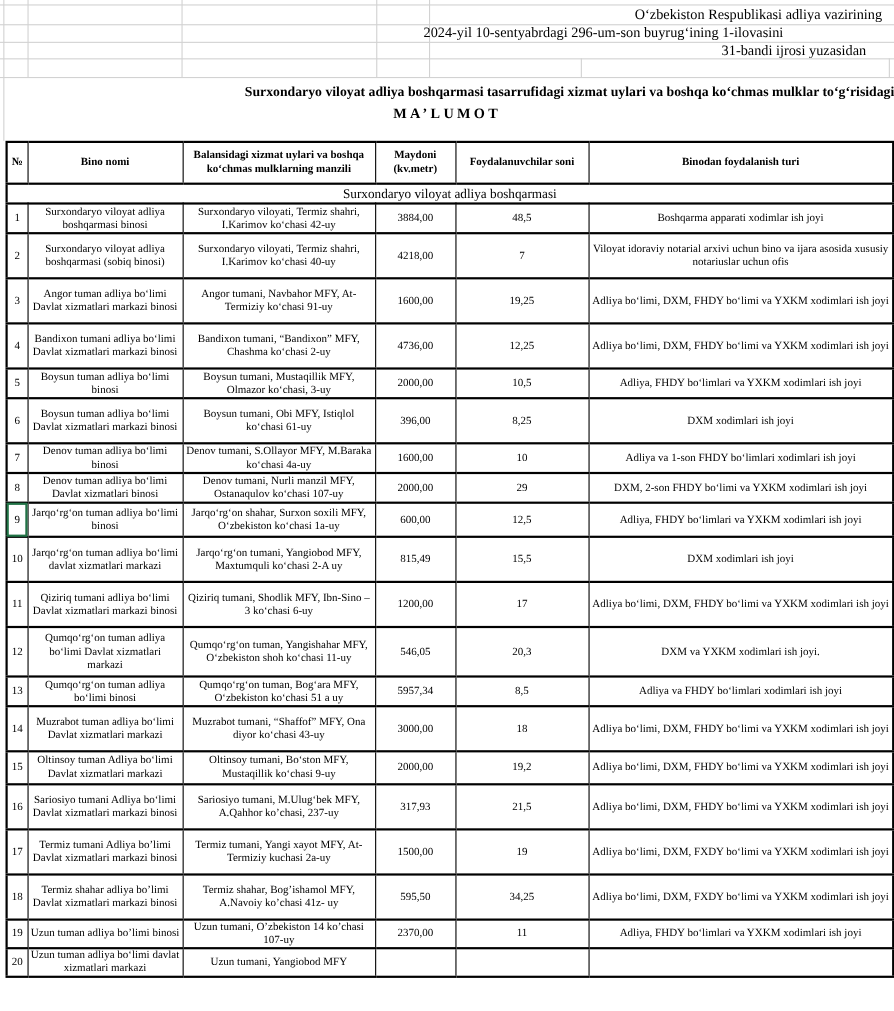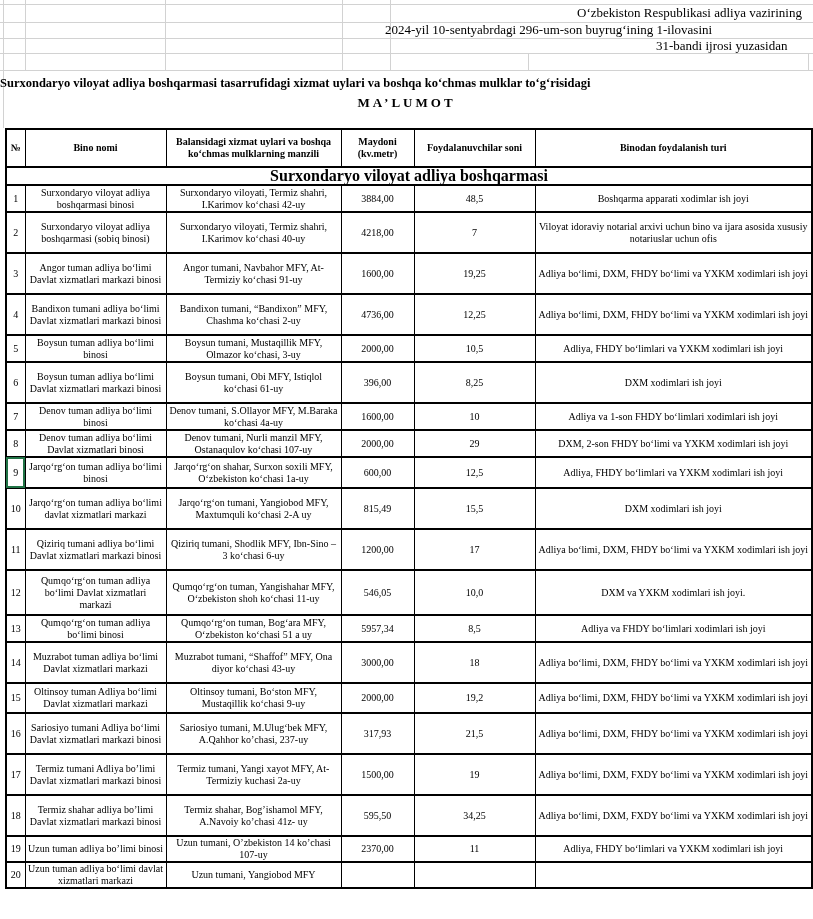--- a/index.html
+++ b/index.html
@@ -4,42 +4,42 @@
 <style>
   html,body{margin:0;padding:0}
   body{
     width:813px;height:919px;overflow:hidden;position:relative;
     background:#ffffff;color:#000;
     font-family:"Liberation Serif","DejaVu Serif",serif;
   }
   .gridline{position:absolute;background:#d2d2d2}
   .doc-ref{position:absolute;white-space:nowrap;font-size:13px;line-height:15px}
   .page-title{
-    position:absolute;top:76px;left:0;width:813px;text-align:left;
+    position:absolute;top:76px;left:0;width:813px;text-align:right;
     font-weight:bold;font-size:12.5px;white-space:nowrap;
   }
   .page-subtitle{
     position:absolute;top:95px;left:0;width:813px;text-align:center;
     font-weight:bold;font-size:13px;letter-spacing:3px;
   }
   table.sheet{
     position:absolute;top:128px;left:5px;width:806px;
     border-collapse:collapse;table-layout:fixed;
     border:2px solid #000;
   }
   table.sheet th, table.sheet td{
     border:1px solid #000;
     border-top-width:2px;border-bottom-width:2px;
     text-align:center;vertical-align:middle;
     padding:0 2px;overflow:hidden;
     font-size:10px;line-height:12px;
   }
   table.sheet th{font-weight:bold;line-height:12px}
   tr.header-row{height:38px}
-  tr.section-row td{font-weight:bold;font-size:16px;height:16px}
+  tr.section-row td{font-weight:normal;font-size:12px;height:16px}
   td.selected{outline:2px solid #217346;outline-offset:-2px}
 </style>
 </head>
 <body>
 
 <div id="gridlines">
     <div class="gridline" style="left: 0px; top: 4px; width: 813px; height: 1px;"></div>
     <div class="gridline" style="left: 0px; top: 22px; width: 813px; height: 1px;"></div>
     <div class="gridline" style="left: 0px; top: 38px; width: 813px; height: 1px;"></div>
     <div class="gridline" style="left: 0px; top: 53px; width: 813px; height: 1px;"></div>
@@ -169,21 +169,21 @@
         <td>Qiziriq tumani, Shodlik MFY, Ibn-Sino – 3 ko‘chasi 6-uy</td>
         <td>1200,00</td>
         <td>17</td>
         <td>Adliya bo‘limi, DXM, FHDY bo‘limi va YXKM xodimlari ish joyi</td>
       </tr>
       <tr style="height: 45px;">
         <td>12</td>
         <td>Qumqo‘rg‘on tuman adliya bo‘limi Davlat xizmatlari markazi</td>
         <td>Qumqo‘rg‘on tuman, Yangishahar MFY, O‘zbekiston shoh ko‘chasi 11-uy</td>
         <td>546,05</td>
-        <td>10,0</td>
+        <td>20,3</td>
         <td>DXM va YXKM xodimlari ish joyi.</td>
       </tr>
       <tr style="height: 27px;">
         <td>13</td>
         <td>Qumqo‘rg‘on tuman adliya bo‘limi binosi</td>
         <td>Qumqo‘rg‘on tuman, Bog‘ara MFY, O‘zbekiston ko‘chasi 51 a uy</td>
         <td>5957,34</td>
         <td>8,5</td>
         <td>Adliya va FHDY bo‘limlari xodimlari ish joyi</td>
       </tr>

